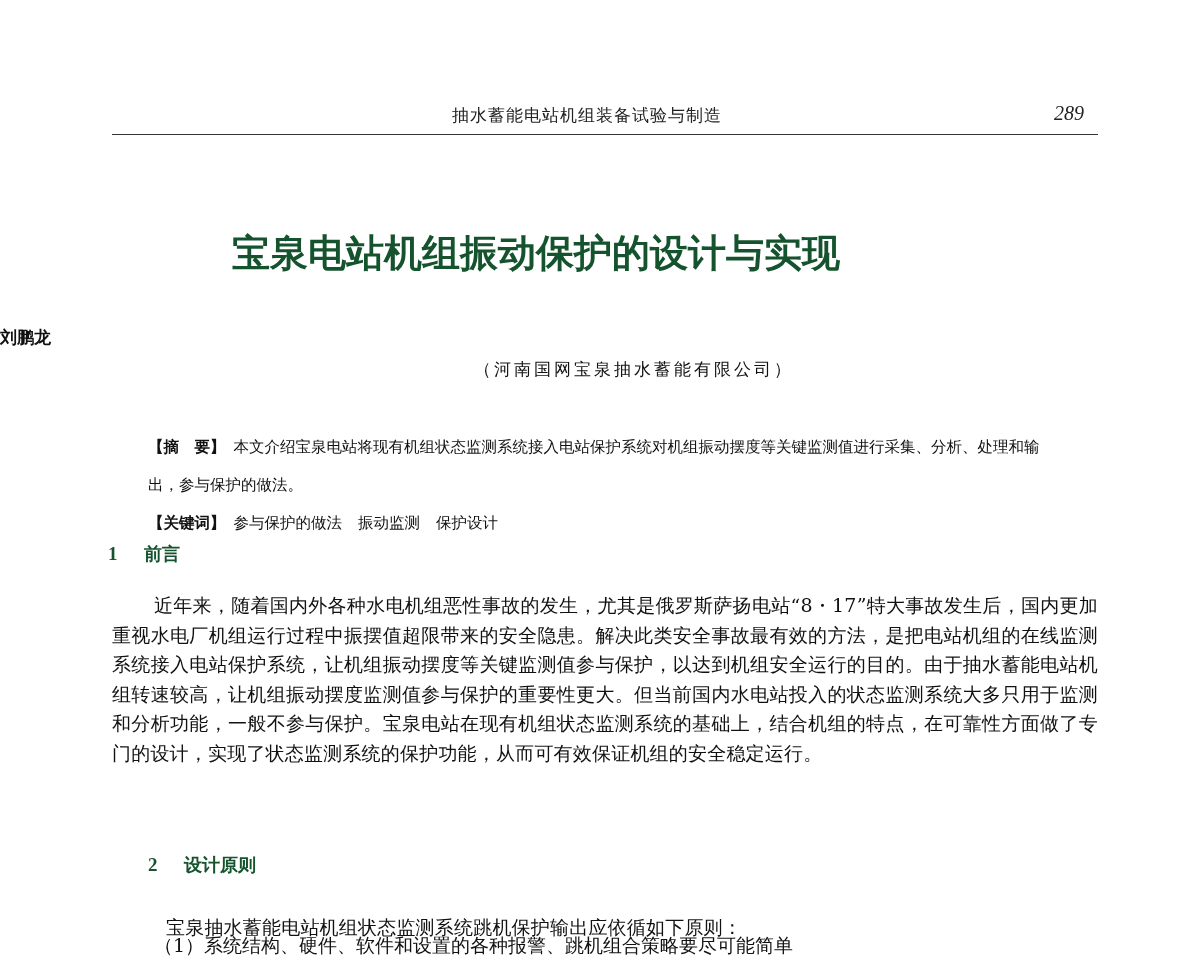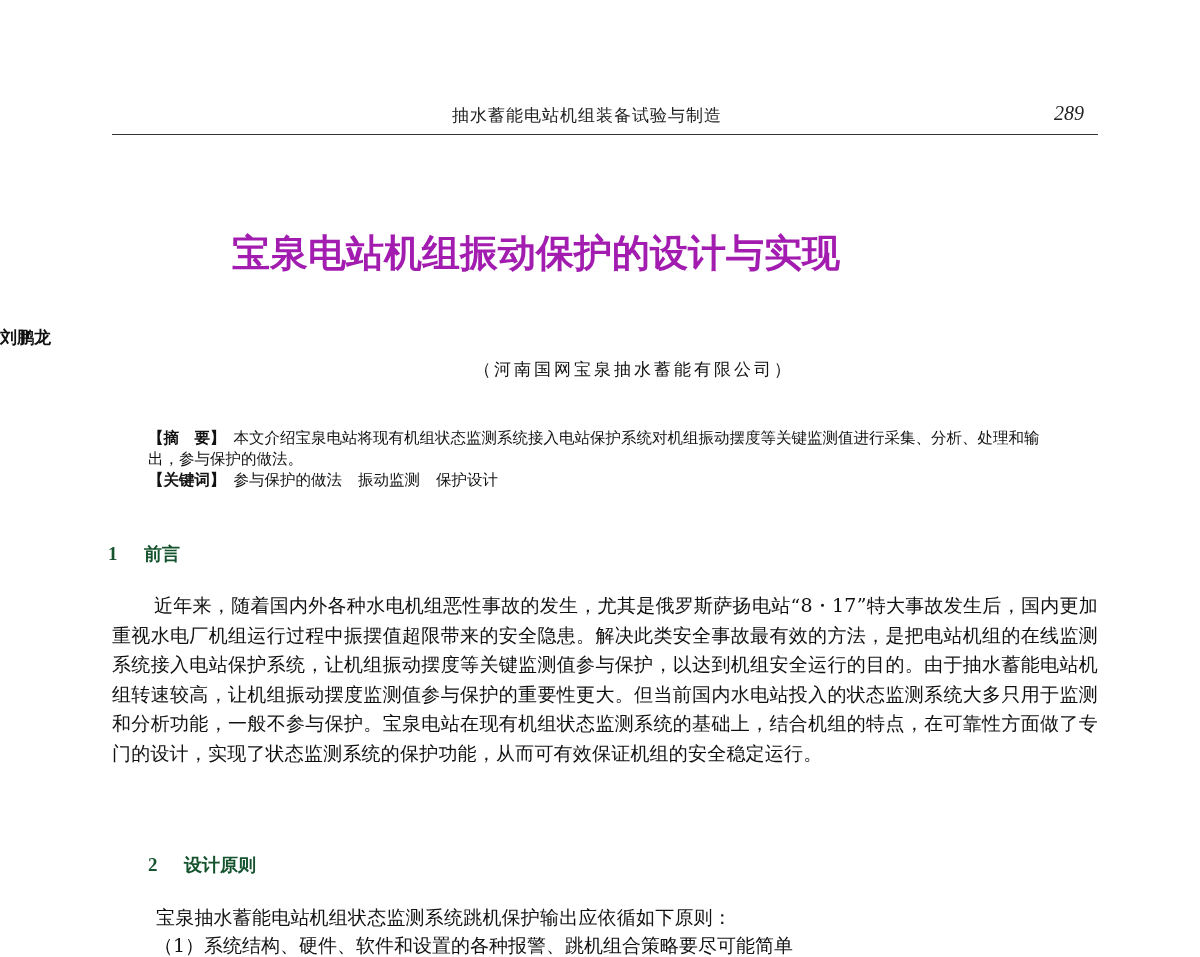--- a/index.html
+++ b/index.html
@@ -44,21 +44,21 @@
     .paper-title {
       position: absolute;
       left: 0;
       width: 1072px;
       top: 228px;
       text-align: center;
       font-size: 38px;
       font-weight: bold;
       letter-spacing: 0px;
       font-family: Liberation Mono, monospace;
-      color: #a21caf;
+      color: #14532d;
     }
     .author {
       position: absolute;
       left: 0;
       width: 1200px;
       top: 326px;
       font-size: 17px;
       font-weight: bold;
       font-family: "DejaVu Sans", "Liberation Sans", sans-serif;
       color: #111;
@@ -74,21 +74,21 @@
       font-family: "DejaVu Sans", "Liberation Sans", sans-serif;
       color: #111;
       padding-left: 34px;
     }
     .abstract-block {
       position: absolute;
       left: 148px;
       top: 428px;
       width: 920px;
       font-size: 15.5px;
-      line-height: 21px;
+      line-height: 38px;
       font-family: "DejaVu Sans", "Liberation Sans", sans-serif;
       color: #111;
     }
     .abstract-label, .keywords-label {
       font-weight: bold;
       margin-right: 8px;
     }
     .kw {
       margin-right: 16px;
     }
@@ -153,15 +153,15 @@
 <div class="section-heading" style="top:542px;">
   <span class="num">1</span><span>前言</span>
 </div>
 
 <p class="body-para" style="top:591px; margin:0;">近年来，随着国内外各种水电机组恶性事故的发生，尤其是俄罗斯萨扬电站“8・17”特大事故发生后，国内更加重视水电厂机组运行过程中振摆值超限带来的安全隐患。解决此类安全事故最有效的方法，是把电站机组的在线监测系统接入电站保护系统，让机组振动摆度等关键监测值参与保护，以达到机组安全运行的目的。由于抽水蓄能电站机组转速较高，让机组振动摆度监测值参与保护的重要性更大。但当前国内水电站投入的状态监测系统大多只用于监测和分析功能，一般不参与保护。宝泉电站在现有机组状态监测系统的基础上，结合机组的特点，在可靠性方面做了专门的设计，实现了状态监测系统的保护功能，从而可有效保证机组的安全稳定运行。</p>
 
 <div class="section-heading" style="top:853px;margin-left:40px;">
   <span class="num">2</span><span>设计原则</span>
 </div>
 
-<p class="body-para" style="top:901px; margin:2px;">宝泉抽水蓄能电站机组状态监测系统跳机保护输出应依循如下原则：</p>
+<p class="body-para" style="top:901px; margin:12px;">宝泉抽水蓄能电站机组状态监测系统跳机保护输出应依循如下原则：</p>
 
 <div class="list-item" style="top:931px;">（1）系统结构、硬件、软件和设置的各种报警、跳机组合策略要尽可能简单</div>
 
 </body></html>

